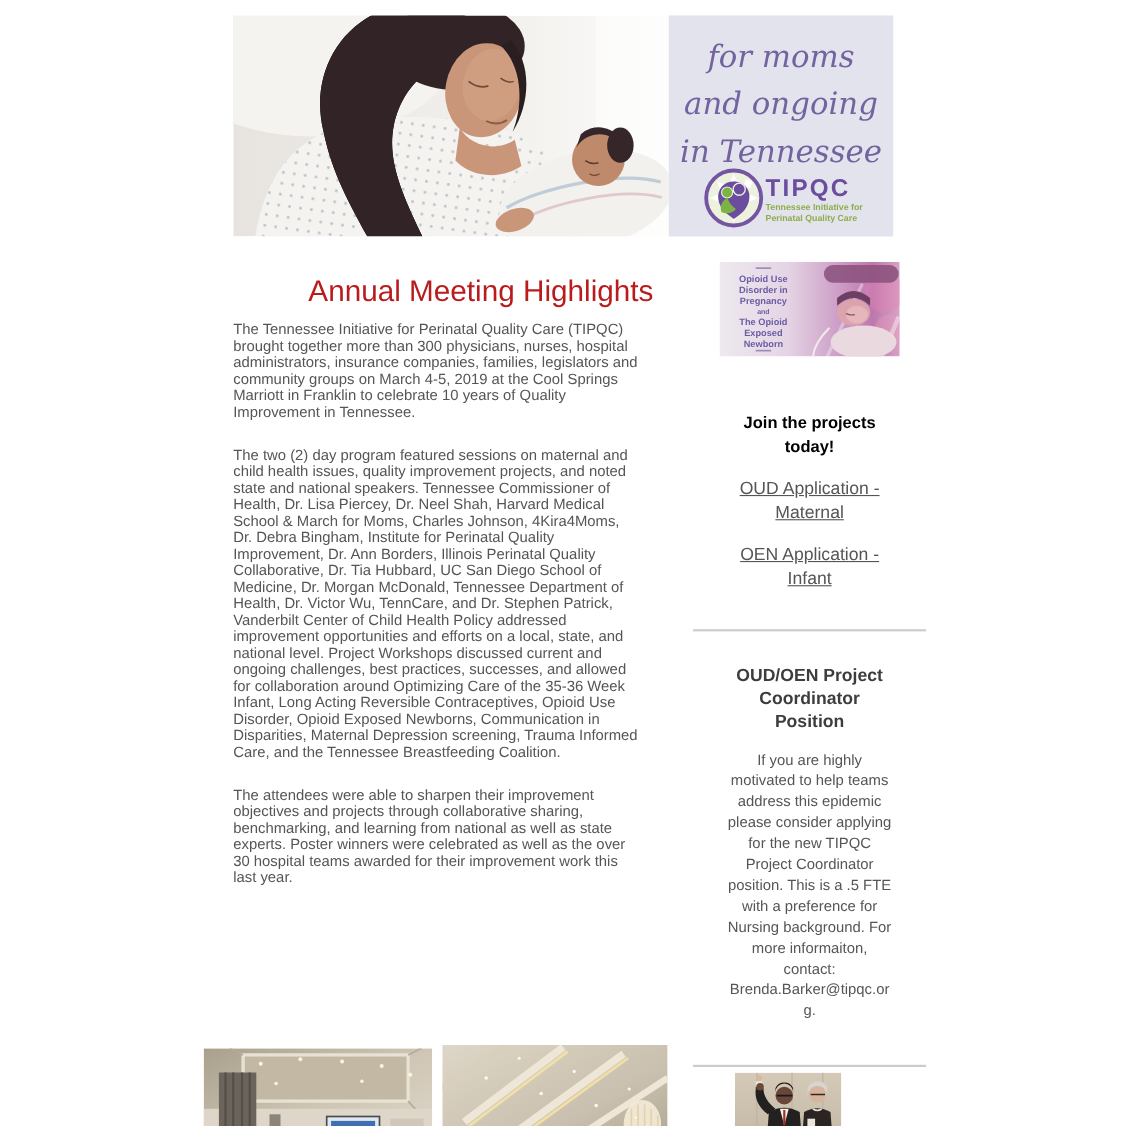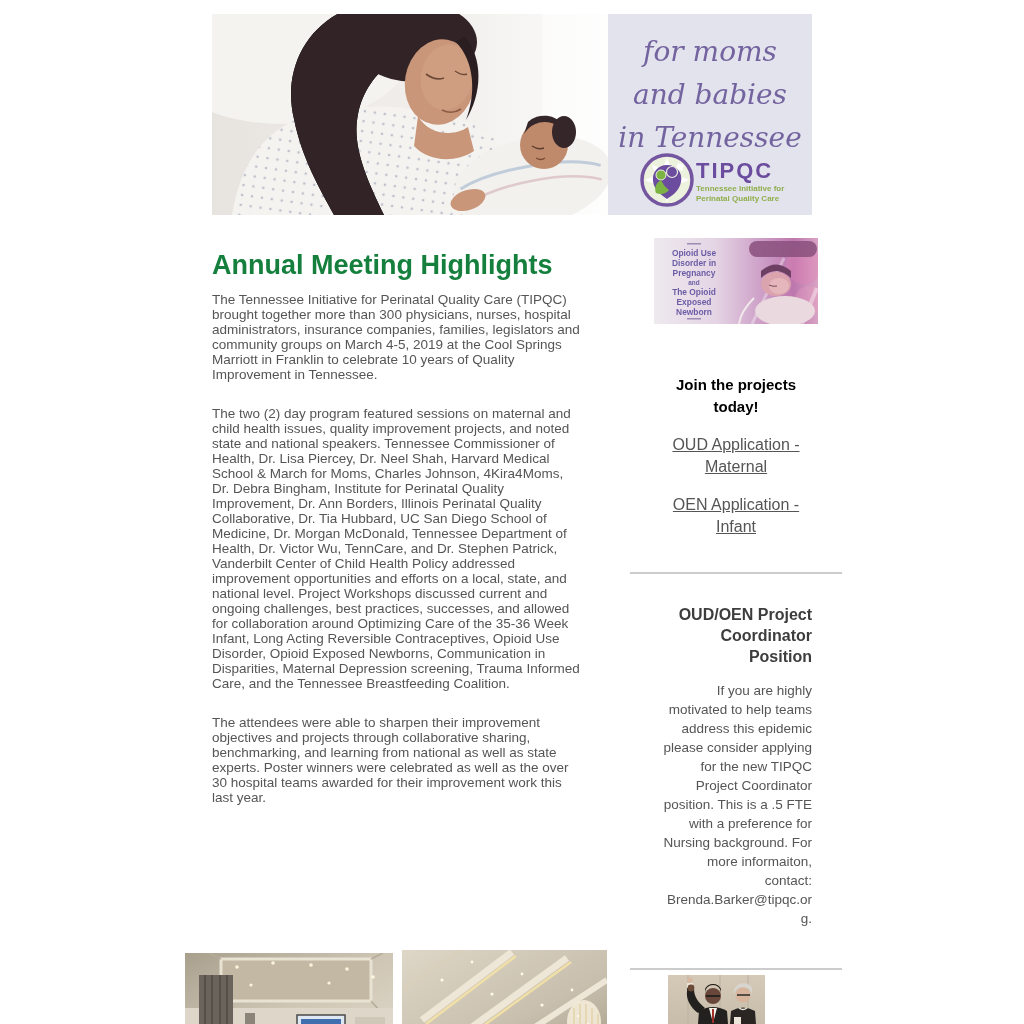--- a/index.html
+++ b/index.html
@@ -10,32 +10,32 @@
   .banner{position:absolute;left:212px;top:14px;width:679px;height:201px;display:flex;}
   .banner-photo{width:396px;height:201px;overflow:hidden;flex:none;}
   .banner-panel{width:204px;height:201px;flex:none;background:#e3e3ed;position:relative;}
   .tagline{position:absolute;top:16px;left:0;width:204px;text-align:center;
            font-family:"DejaVu Serif",serif;font-style:italic;color:#73639f;
            font-size:28px;line-height:43px;}
   .logo-block{position:absolute;left:30px;top:136px;width:170px;height:60px;}
 
   
   .article{position:absolute;left:212px;top:248px;width:382px;}
-  .article h1{margin:0 0 10px 0;font-size:27px;font-weight:700;color:#15803d;line-height:34px;}
+  .article h1{margin:0 0 10px 0;font-size:27px;font-weight:400;color:#b91c1c;line-height:34px;text-align:right;}
   .article p{margin:0 12px 24px 0;font-size:13.5px;line-height:15px;color:#555555;}
 
   
   .sidebar{position:absolute;left:630px;top:238px;width:212px;text-align:center;}
   .promo-wrap{width:164px;height:100px;margin:0 auto;overflow:hidden;cursor:pointer;}
   .join-heading{margin:36px auto 0;max-width:150px;font-size:15px;font-weight:bold;
                 color:#000000;line-height:22px;}
   .app-link{display:block;margin:16px auto 0;max-width:160px;font-size:16px;line-height:22px;
             color:#555555;text-decoration:underline;cursor:pointer;}
   .divider{border:none;border-top:2px solid #cccccc;margin:34px 0 0 0;}
-  .coord{width:152px;margin:30px auto 14px;text-align:right;}
+  .coord{width:152px;margin:30px auto 14px;text-align:center;}
   .coord h2{margin:0 0 14px 0;font-size:16px;font-weight:bold;color:#3d3d3d;line-height:21px;}
   .coord p{margin:0;font-size:13.5px;line-height:19px;color:#555555;word-wrap:break-word;}
   .divider2{border:none;border-top:2px solid #cccccc;margin:40px 0 0 0;}
 
   
   .photo1{position:absolute;left:185px;top:953px;width:208px;height:110px;overflow:hidden;}
   .photo2{position:absolute;left:402px;top:950px;width:205px;height:110px;overflow:hidden;}
   .photo3{position:absolute;left:668px;top:975px;width:97px;height:62px;overflow:hidden;}
   svg{display:block;}
 </style>
@@ -90,21 +90,21 @@
         <ellipse cx="352" cy="118" rx="12" ry="16" fill="#35262a"></ellipse>
         <path d="M320,132 q6,4 12,2" stroke="#5d3c2c" stroke-width="1.5" fill="none"></path>
         <path d="M324,144 q5,3 9,0" stroke="#7a4a34" stroke-width="1.3" fill="none"></path>
         <ellipse cx="256" cy="186" rx="18" ry="10" fill="#c9967a" transform="rotate(-18 256 186)"></ellipse>
       </svg>
     </div>
 
     <div class="banner-panel">
       <div class="tagline">
         <div>for moms</div>
-        <div>and babies</div>
+        <div>and ongoing</div>
         <div>in Tennessee</div>
       </div>
       <div class="logo-block">
         <svg width="170" height="60" viewBox="0 0 170 60">
           <circle cx="29" cy="30" r="25" fill="#edf2df" stroke="#7456a0" stroke-width="3.5"></circle>
           <g fill="#ffffff">
             <path d="M29,8 l3,7 -3,7 -3,-7 Z"></path>
             <path d="M29,38 l3,7 -3,7 -3,-7 Z"></path>
             <path d="M7,30 l7,-3 7,3 -7,3 Z"></path>
             <path d="M37,30 l7,-3 7,3 -7,3 Z"></path>

